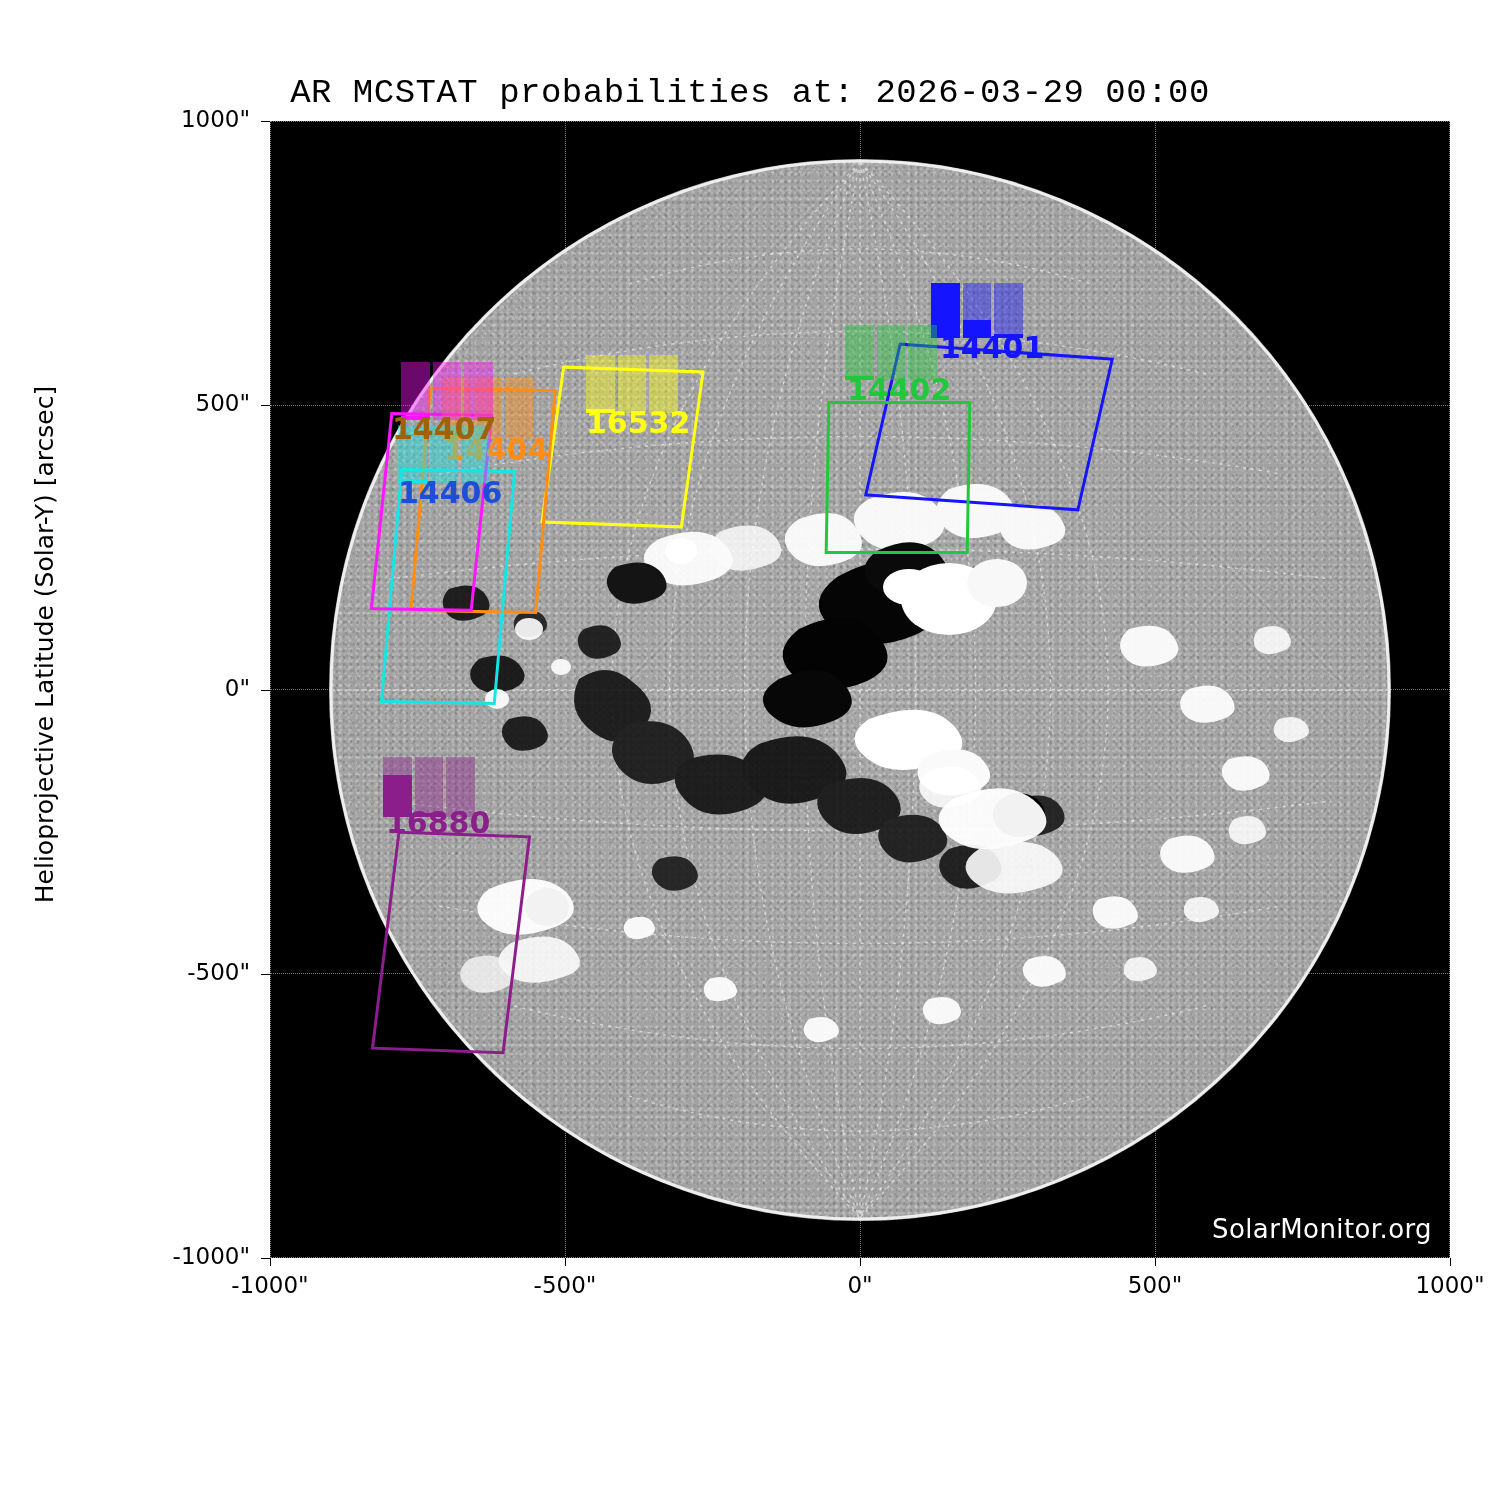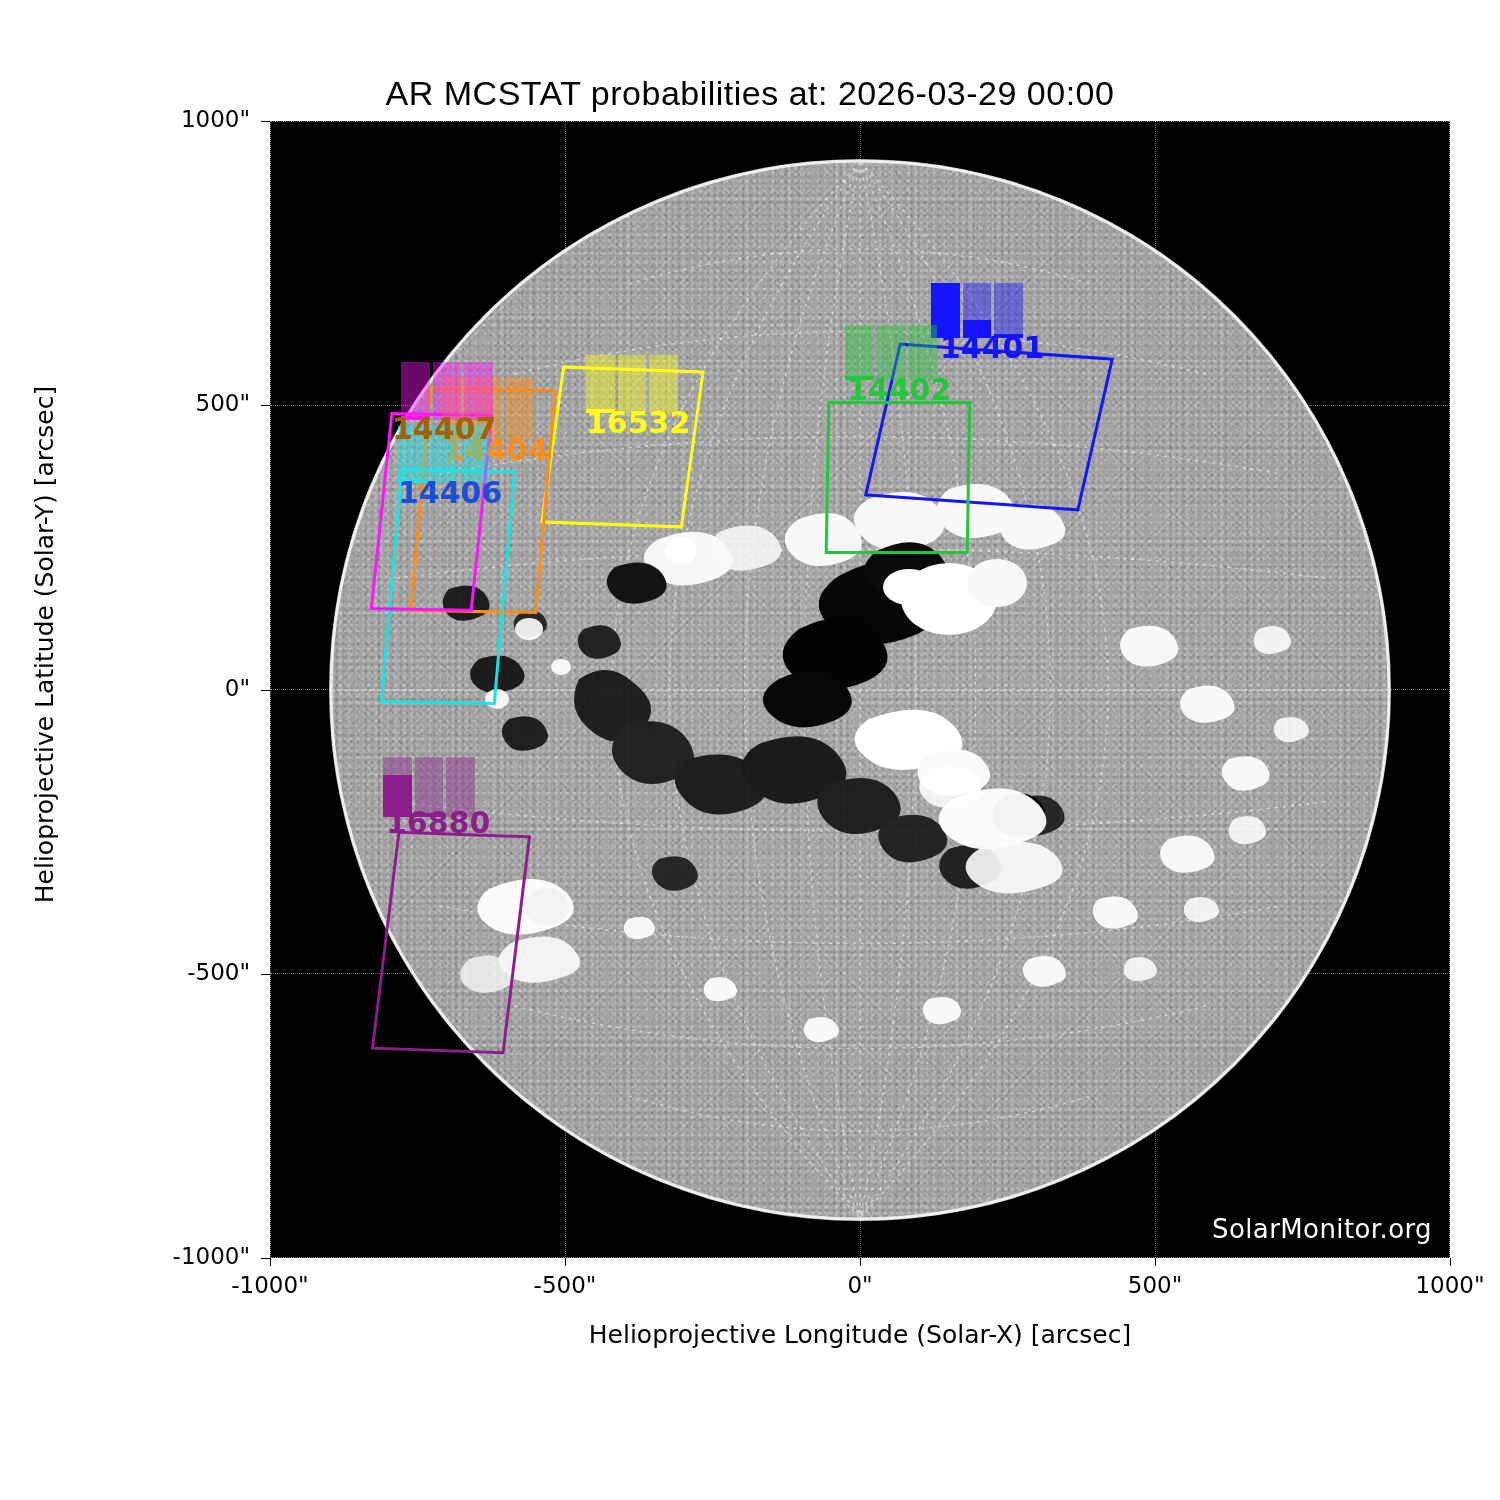--- a/index.html
+++ b/index.html
@@ -4,21 +4,21 @@
 <style>
   html,body{margin:0;padding:0;background:#fff;}
   body{width:1500px;height:1500px;font-family:"DejaVu Sans",sans-serif;overflow:hidden;position:relative;}
 
   #page{position:absolute;left:0;top:0;width:1500px;height:1500px;background:#ffffff;}
 
   
   #title{
     position:absolute;left:0;top:74px;width:1500px;text-align:center;
     font-size:34px;color:#000;letter-spacing:.5px;
-    font-family:Liberation Sans, sans-serif;
+    font-family:Liberation Mono, monospace;
   }
 
   
   #plot{
     position:absolute;left:270px;top:121px;width:1180px;height:1137px;
     background:#000000;overflow:hidden;
   }
 
   
   .vgrid,.hgrid{position:absolute;background:transparent;}
@@ -370,14 +370,13 @@
       <div class="ticklabel" style="left: 125px; top: 390.25px; width: 125px; text-align: right;">500"</div>
       <div class="tickmark" style="left: 261px; top: 689.5px; width: 9px; height: 1px;"></div>
       <div class="ticklabel" style="left: 125px; top: 674.5px; width: 125px; text-align: right;">0"</div>
       <div class="tickmark" style="left: 261px; top: 973.75px; width: 9px; height: 1px;"></div>
       <div class="ticklabel" style="left: 125px; top: 958.75px; width: 125px; text-align: right;">-500"</div>
       <div class="tickmark" style="left: 261px; top: 1258px; width: 9px; height: 1px;"></div>
       <div class="ticklabel" style="left: 125px; top: 1243px; width: 125px; text-align: right;">-1000"</div>
     </div>
 
   <div id="ylabel">Helioprojective Latitude (Solar-Y) [arcsec]</div>
-  <div id="xlabel">Helioprojective Longitude (Solar-X) [arcsec]</div>
 </div>
 
 </body></html>

